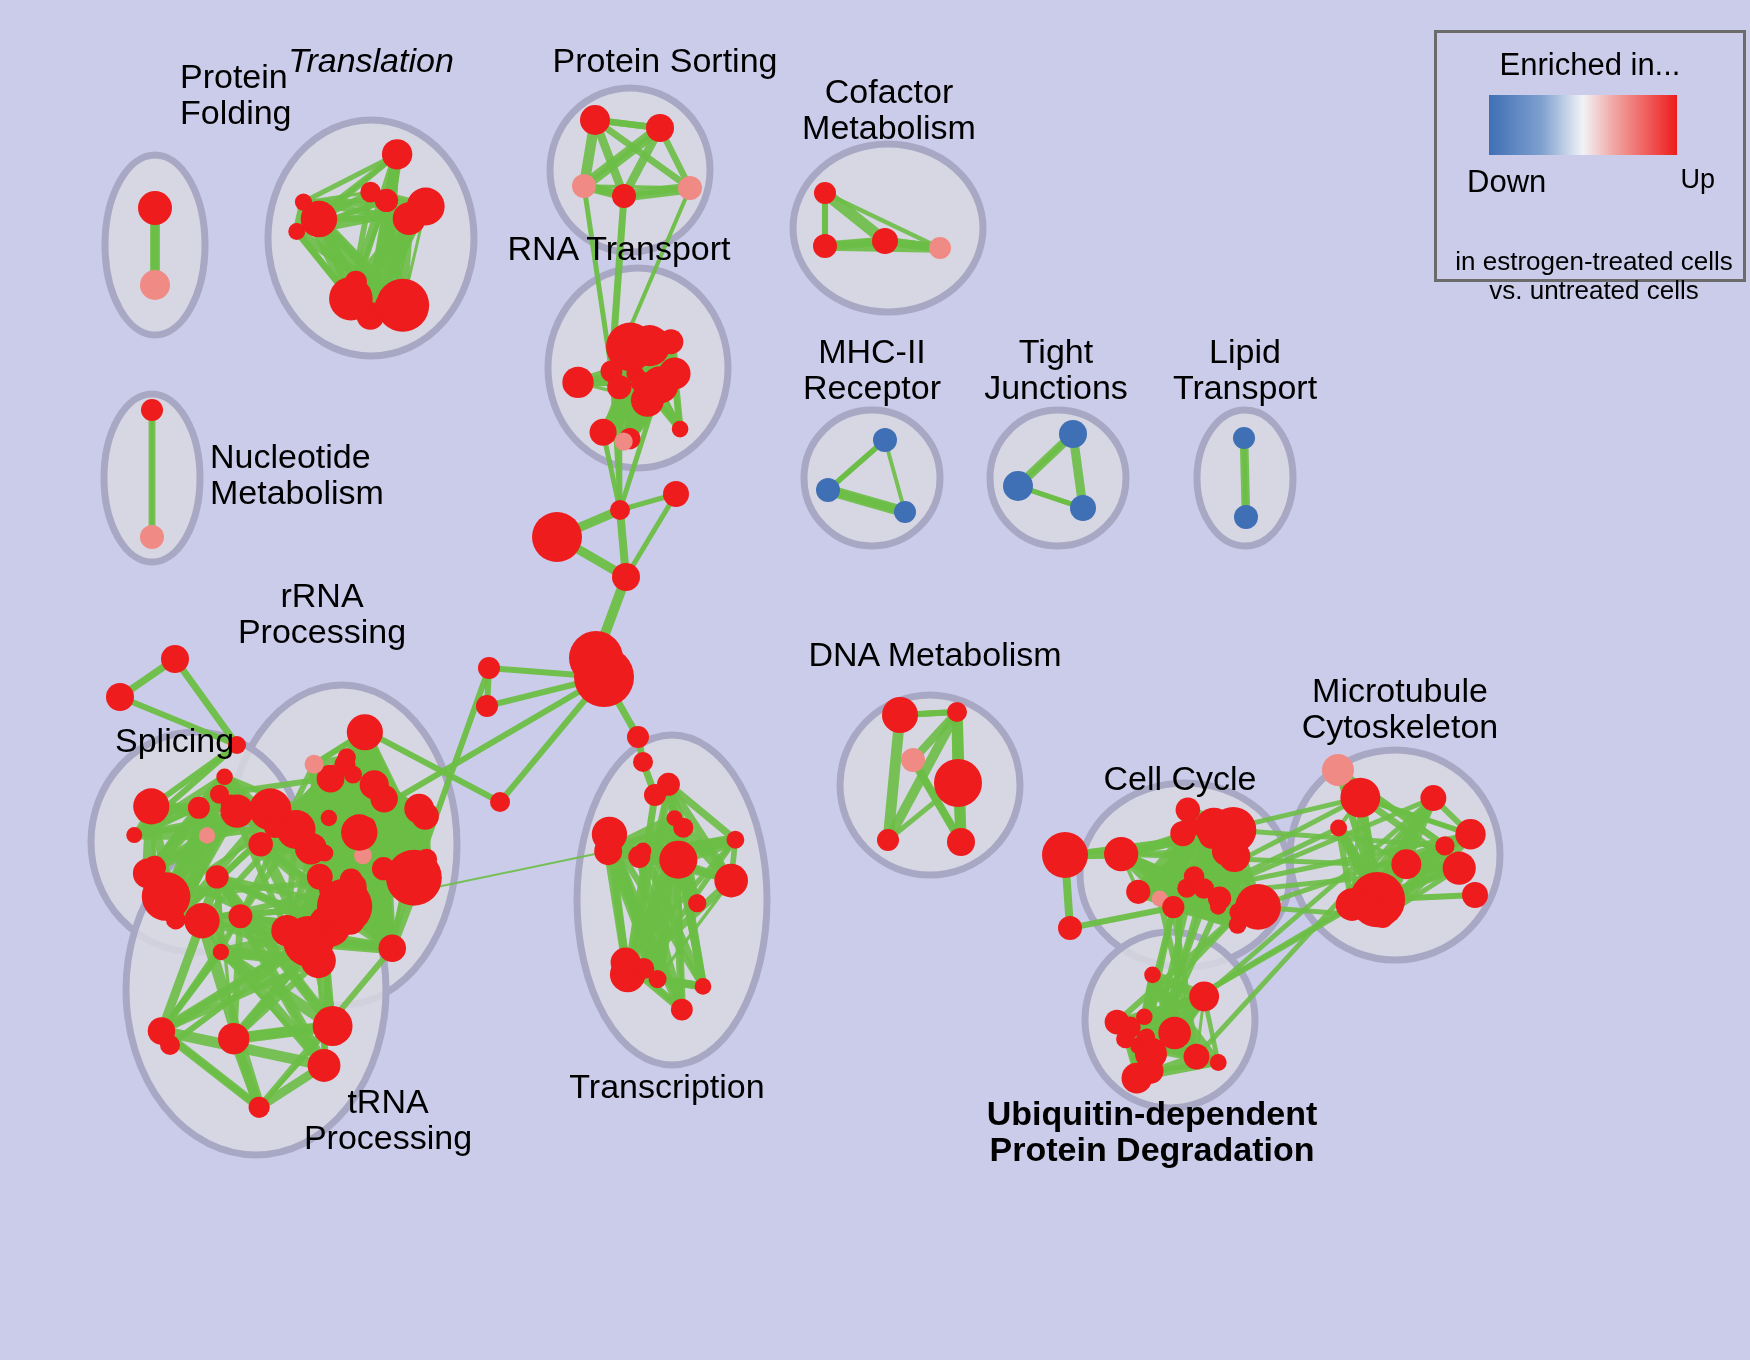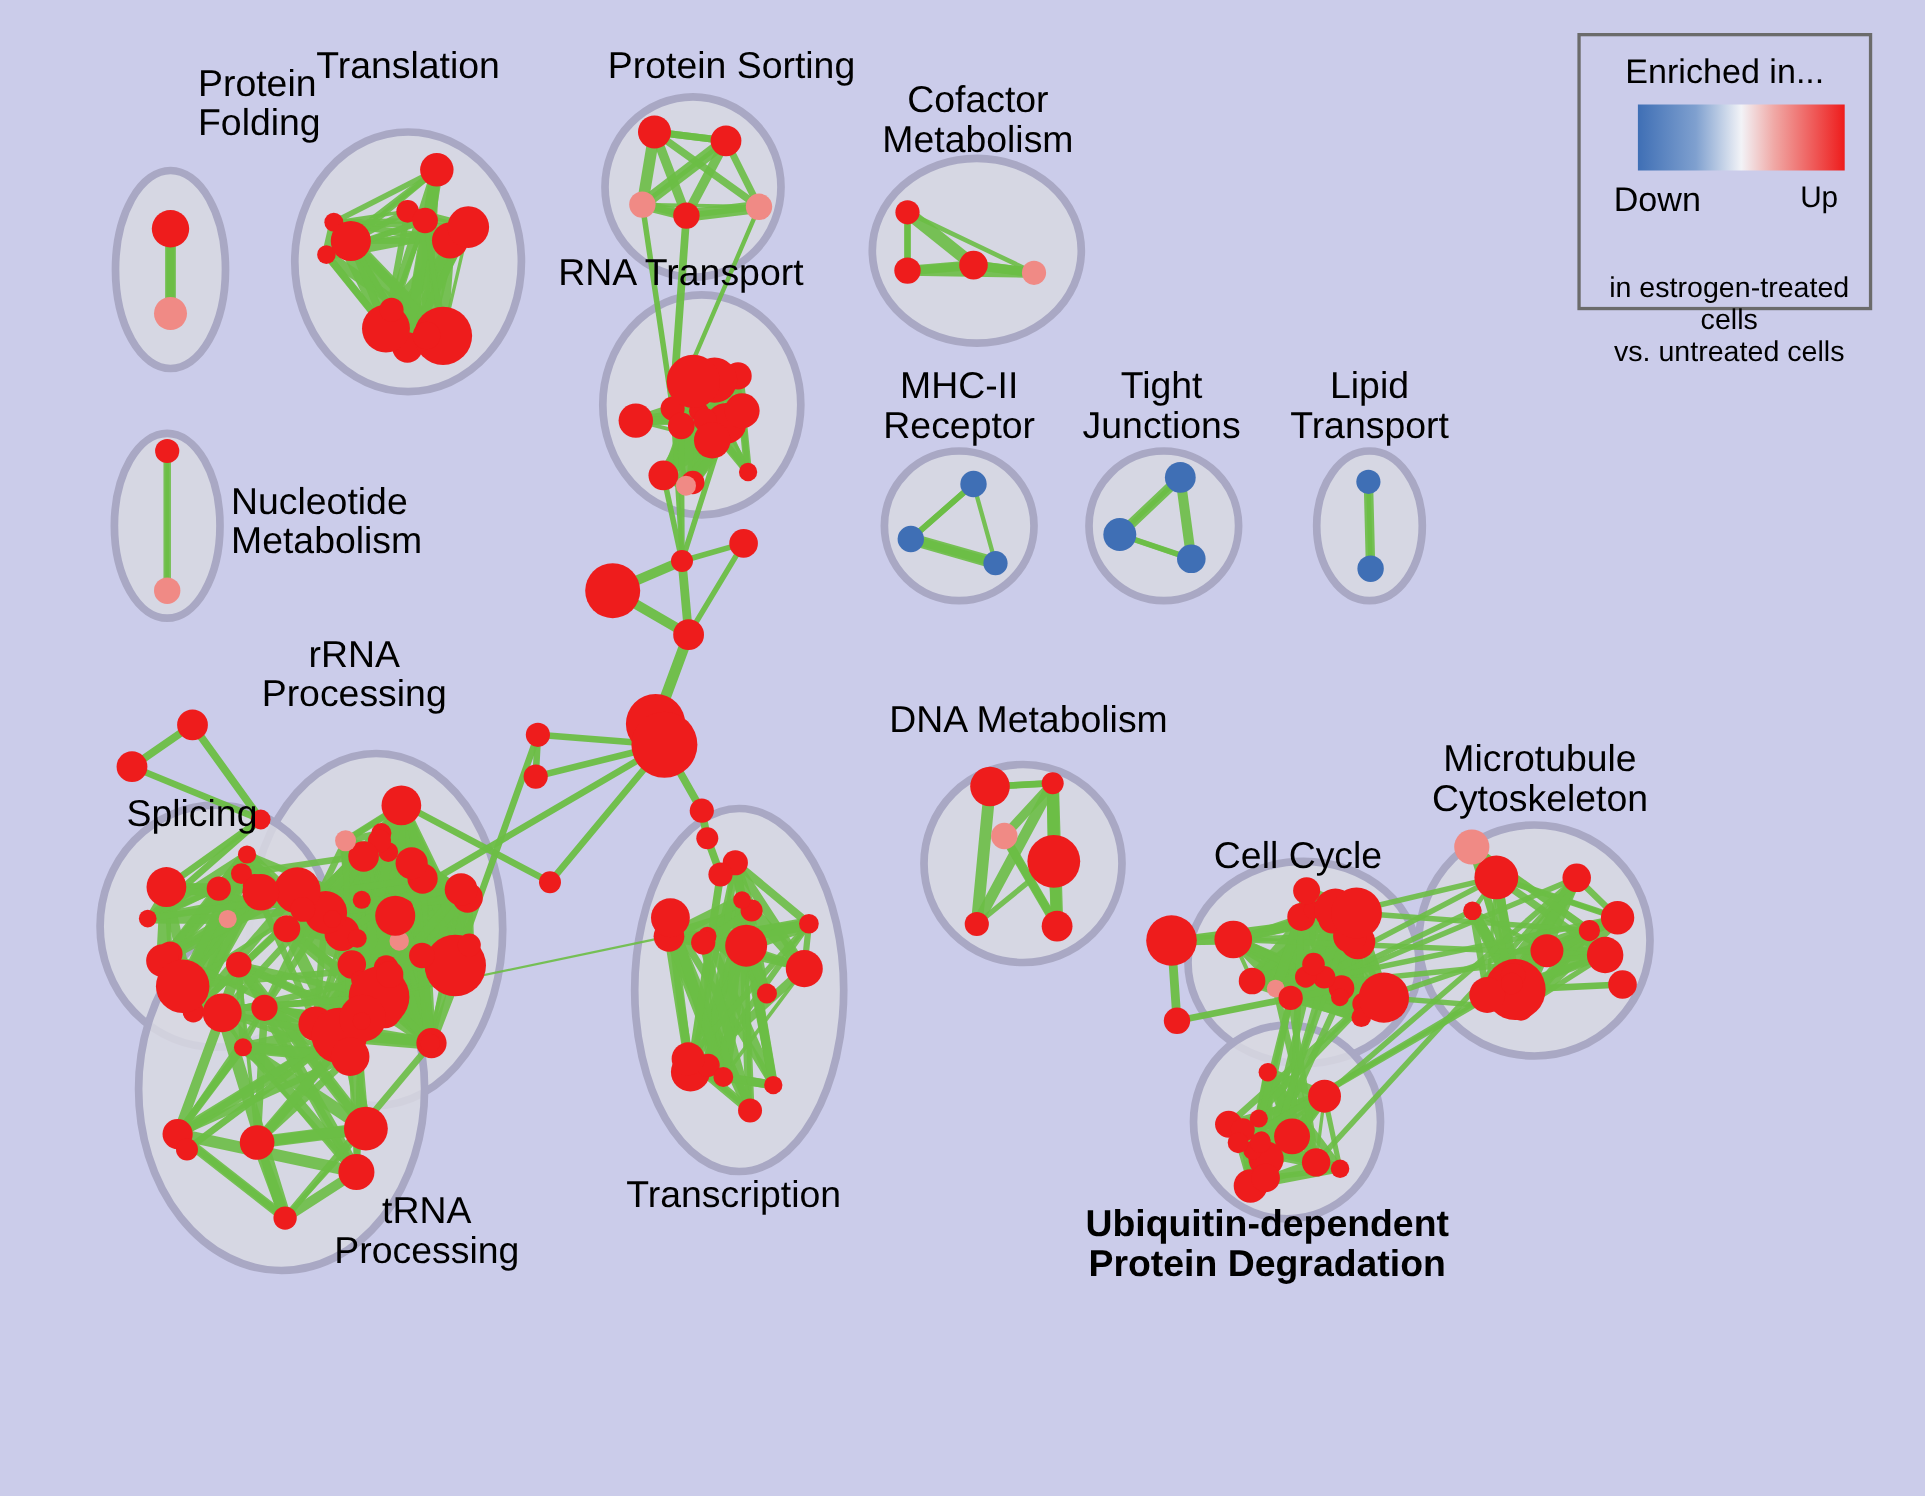--- a/index.html
+++ b/index.html
@@ -2,21 +2,21 @@
 <html><head>
 <meta charset="utf-8">
 <style>
   html,body{margin:0;padding:0;background:#ffffff;}
   body{font-family:"Liberation Sans",sans-serif;}
   #stage{position:relative;width:1750px;height:1360px;background:#cbccea;overflow:hidden;}
   #net{position:absolute;left:0;top:0;width:1750px;height:1360px;}
   .lbl{position:absolute;color:#000;font-family:"Liberation Sans",sans-serif;
        font-size:34px;line-height:1.07;white-space:pre;font-weight:400;}
   .lbl.c{text-align:center;transform:translateX(-50%);}
-  #legend{position:absolute;left:1434px;top:30px;width:268px;height:252px;
+  #legend{position:absolute;left:1434px;top:30px;width:312px;height:252px;
           background:#cbccea;border:3px solid #6b6b6b;box-sizing:border-box;}
   #legend .ttl{position:absolute;top:14px;left:0;width:100%;text-align:center;font-size:31px;color:#000;}
   #bar{position:absolute;left:52px;top:62px;width:188px;height:60px;
        background:linear-gradient(to right,#3f6fb5 0%,#7fa0cf 28%,#f2f3f7 50%,#f0a8a5 66%,#ee1c1c 100%);}
   #legend .dn{position:absolute;left:30px;top:131px;font-size:31px;}
   #legend .up{position:absolute;right:28px;top:131px;font-size:27px;}
   #legend .sub{position:absolute;left:4px;top:176px;width:100%;text-align:center;font-size:26px;line-height:1.12;margin-top:38px;}
 </style>
 </head>
 <body>
@@ -1161,21 +1161,21 @@
         <circle cx="170" cy="1045" r="10" fill="#ee1c1c"></circle>
         <circle cx="1065" cy="855" r="23" fill="#ee1c1c"></circle>
         <circle cx="1070" cy="928" r="12" fill="#ee1c1c"></circle>
         <circle cx="1338" cy="770" r="16" fill="#f08a85"></circle>
         <circle cx="1475" cy="895" r="13" fill="#ee1c1c"></circle>
       </g>
     </svg>
   <div id="labels">
       <div class="lbl" style="left: 132px; top: 58px; margin-left: 48px;">Protein
 Folding</div>
-      <div class="lbl c" style="left: 371px; top: 42px;">Translation</div>
+      <div class="lbl c" style="left: 371px; top: 42px; font-style: italic;">Translation</div>
       <div class="lbl c" style="left: 617px; top: 42px; margin-left: 48px;">Protein Sorting</div>
       <div class="lbl c" style="left: 619px; top: 230px;">RNA Transport</div>
       <div class="lbl c" style="left: 889px; top: 73px;">Cofactor
 Metabolism</div>
       <div class="lbl" style="left: 210px; top: 438px;">Nucleotide
 Metabolism</div>
       <div class="lbl c" style="left: 872px; top: 333px;">MHC-II
 Receptor</div>
       <div class="lbl c" style="left: 1056px; top: 333px;">Tight
 Junctions</div>

